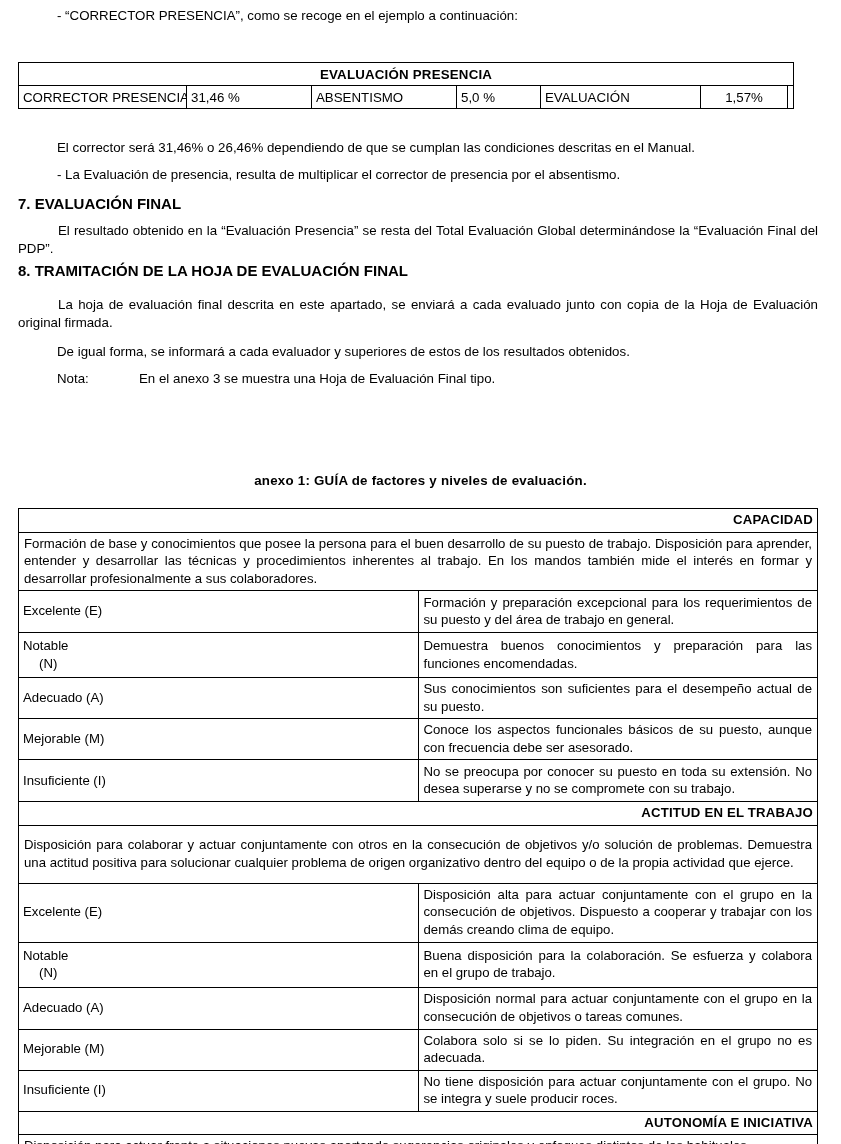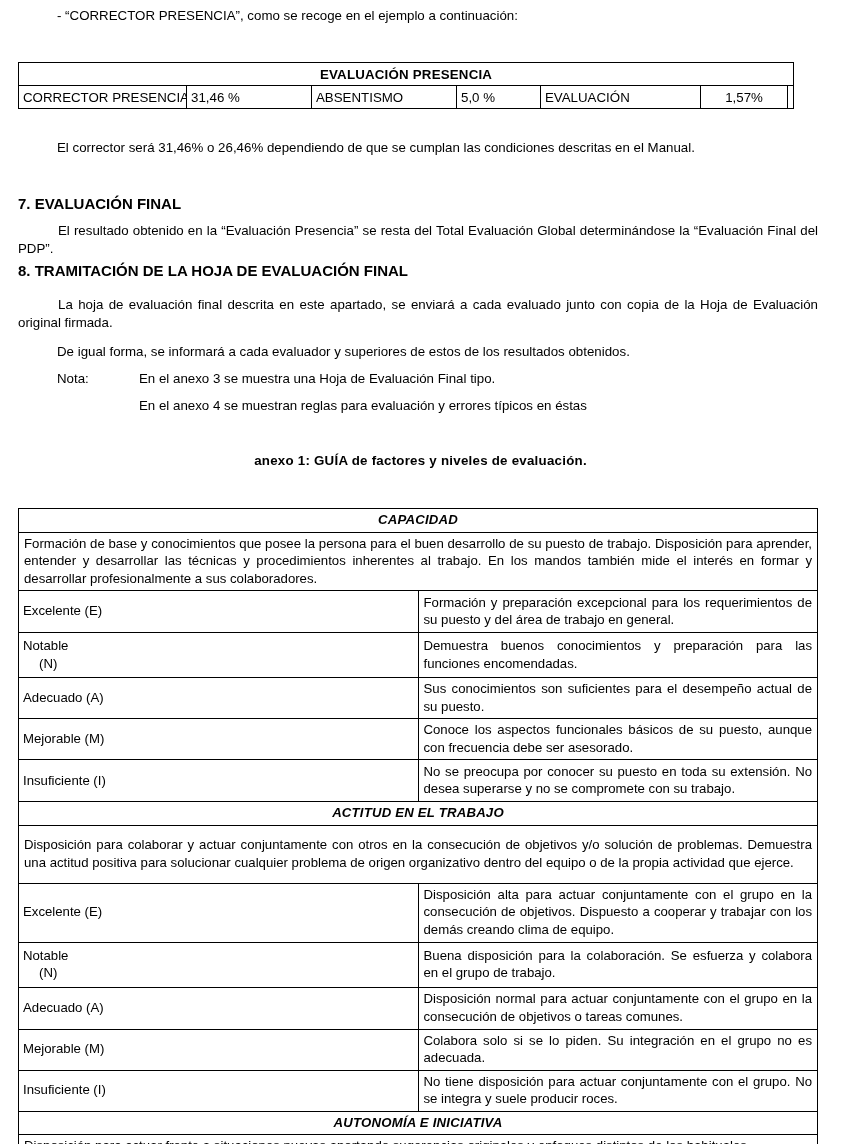--- a/index.html
+++ b/index.html
@@ -81,45 +81,45 @@
     white-space: nowrap;
   }
   .anexo-title {
     position: absolute;
     width: 841px;
     left: 0;
     text-align: center;
     font-size: 13.3px;
     font-weight: bold;
     letter-spacing: .25px;
+    margin-top: 20px;
   }
 
   
   .guide {
     position: absolute;
     left: 18px;
     top: 508px;
     width: 800px;
     border-collapse: collapse;
     table-layout: fixed;
     font-size: 13.2px;
   }
   .guide td {
     border: 1px solid #000;
     padding: 2px 5px 3px 5px;
     vertical-align: middle;
     line-height: 1.33;
     text-align: justify;
   }
   .guide td.section-head {
-    text-align: center;
+    text-align: right;
     font-weight: bold;
     padding: 2px 4px 3px 4px;
     letter-spacing: .2px;
-    font-style: italic;
   }
   .guide td.def {
     text-align: justify;
   }
   .guide td.level {
     text-align: left;
     white-space: nowrap;
     padding-left: 4px;
     padding-right: 4px;
     margin-left: 32px;
@@ -156,36 +156,36 @@
         <td class="t-right">5,0   %</td>
         <td class="t-left">EVALUACIÓN</td>
         <td class="t-center">1,57%</td>
         <td class="t-center"></td>
       </tr>
     </tbody>
   </table>
 
   <div class="para" style="left:57px; top:139px; width:745px;">El corrector será 31,46% o 26,46% dependiendo de que se cumplan las condiciones descritas en el Manual.</div>
 
+  <div class="para" style="left:57px; top:166px; width:745px;">- La Evaluación de presencia, resulta de multiplicar el corrector de presencia por el absentismo.</div>
 
   <div class="heading" style="left:18px; top:195px;">7. EVALUACIÓN FINAL</div>
 
   <div class="para" style="left:18px; top:222px; width:800px; text-indent:40px;">El resultado obtenido en la “Evaluación Presencia” se resta del Total Evaluación Global determinándose la “Evaluación Final del PDP”.</div>
 
   <div class="heading" style="left:18px; top:262px;">8. TRAMITACIÓN DE LA HOJA DE EVALUACIÓN FINAL</div>
 
   <div class="para" style="left:18px; top:296px; width:800px; text-indent:40px;">La hoja de evaluación final descrita en este apartado, se enviará a cada evaluado junto con copia de la  Hoja de Evaluación original firmada.</div>
 
   <div class="para" style="left:57px; top:343px; width:745px;">De igual forma, se informará a cada evaluador y superiores de estos de los resultados obtenidos.</div>
 
   <div class="nota-label" style="left:57px; top:371px;">Nota:</div>
 
   <div class="nota-text" style="left:139px; top:371px;">En el anexo 3 se muestra una Hoja de Evaluación Final tipo.</div>
 
-  <div class="nota-text" style="left:139px; top:398px;">En el anexo 4 se muestran reglas para evaluación y errores típicos en éstas</div>
 
   <div class="anexo-title" style="top:453px;">anexo 1: GUÍA de factores y niveles de evaluación.</div>
 
   <table class="guide">
     <tbody>
 
       <tr>
         <td class="section-head" colspan="2" style="height:17px;">CAPACIDAD</td>
       </tr>
       <tr>

